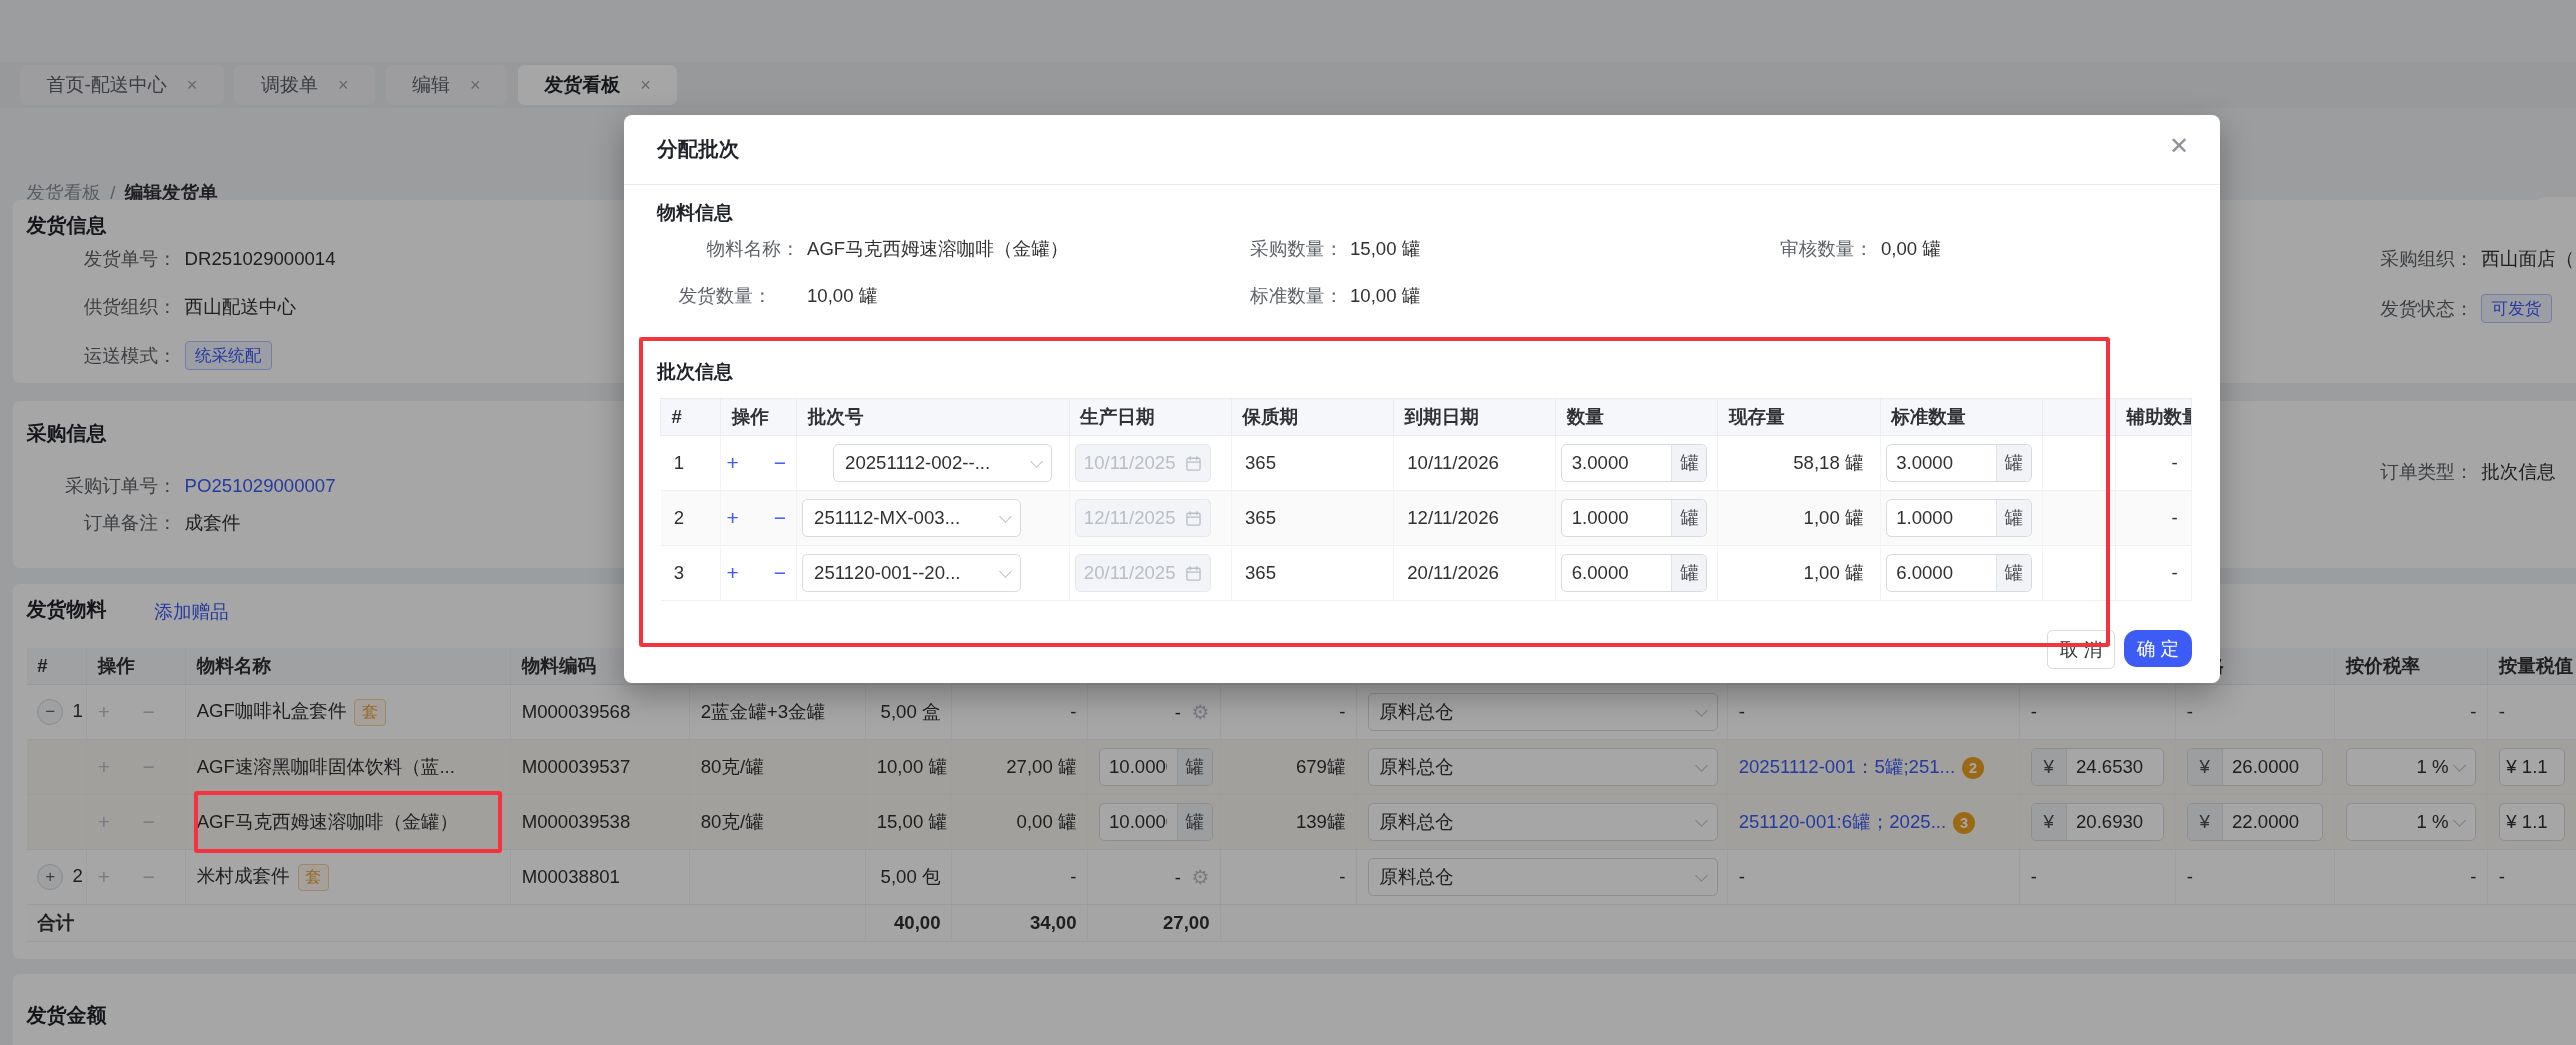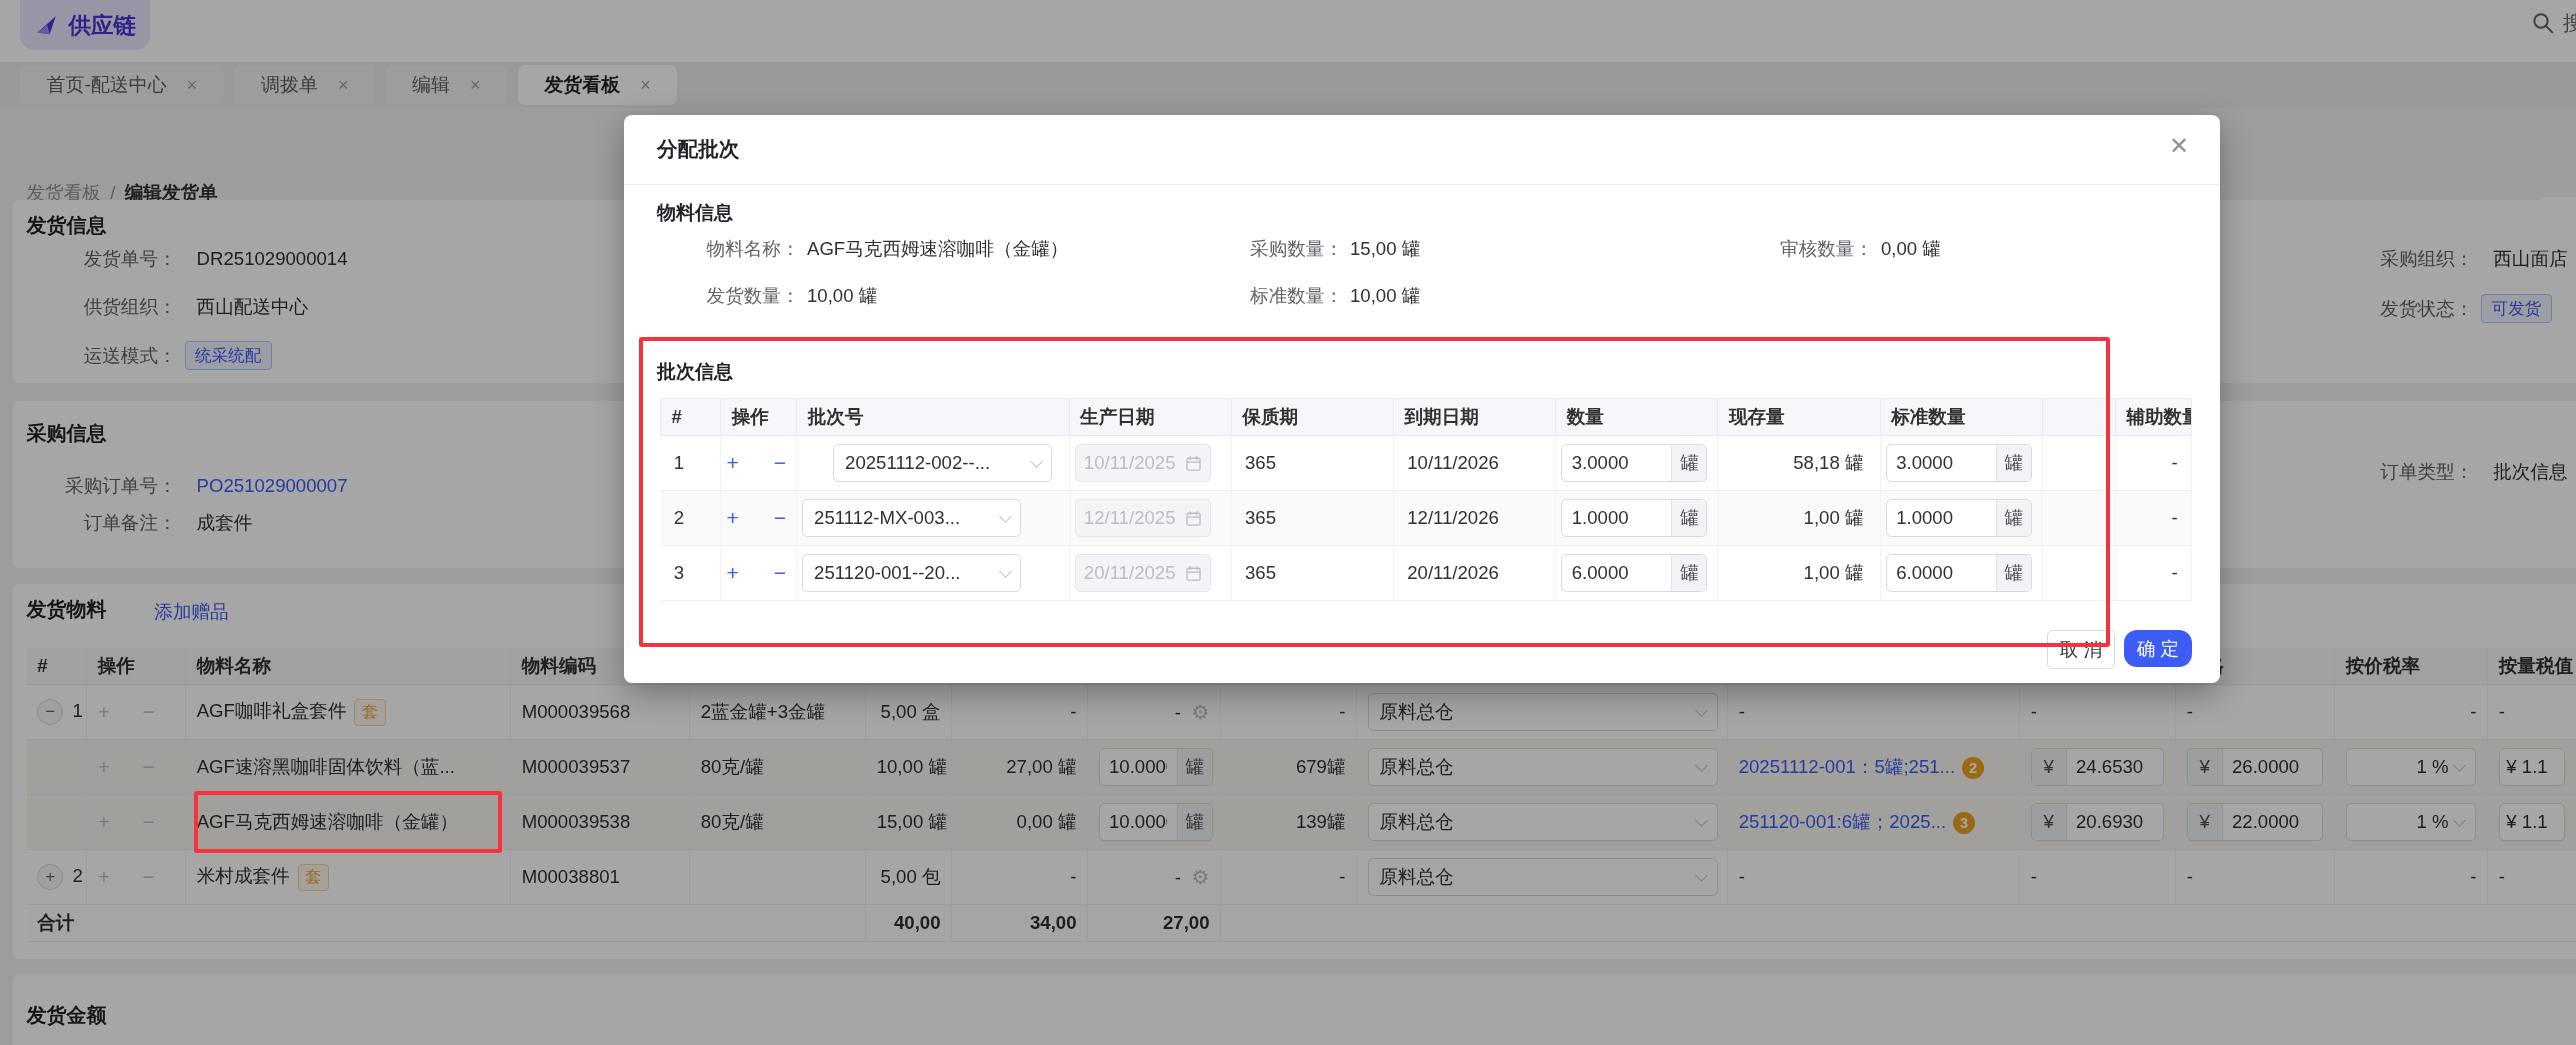--- a/index.html
+++ b/index.html
@@ -17,21 +17,21 @@
     display:flex;align-items:center;padding-left:20px;gap:10.6px;}
   .tab{height:40px;border-radius:6.6px;background:#f1f2f5;color:#5a5e66;font-size:19px;
     display:flex;align-items:center;gap:20px;padding:0 26.5px;}
   .tab.active{background:#ffffff;color:#1f2329;font-weight:bold;}
   .tab-close{color:#9aa0a6;font-size:18px;font-weight:normal;}
   
   .card{position:absolute;background:#ffffff;border-radius:6.6px;}
   .card-title{position:absolute;left:13.3px;font-size:20px;font-weight:bold;color:#1f2329;white-space:nowrap;}
   .f-label{display:inline-block;width:150px;text-align:right;color:#5f6368;white-space:nowrap;}
   .f-row{position:absolute;font-size:18.6px;display:flex;align-items:center;white-space:nowrap;}
-  .f-val{margin-left:20px;color:#303133;}
+  .f-val{margin-left:8px;color:#303133;}
   .blue-tag{display:inline-flex;align-items:center;margin-left:8px;padding:2.7px 9.3px;border-radius:4px;
     border:0.7px solid #b3c0f7;background:#f0f3ff;color:#3d5bf5;font-size:16.6px;}
   .link{color:#3d5bf5;}
   .corner-pill{position:absolute;top:197px;left:2530px;width:80px;height:34px;background:#ffffff;border-radius:17px;}
   
   table{border-collapse:collapse;table-layout:fixed;}
   .mat-table{position:absolute;left:13.3px;top:64px;width:2523px;font-size:18.6px;}
   .mat-table th{height:36px;background:#f6f7fa;font-weight:bold;color:#303133;text-align:left;
     padding:0 10.6px;border-bottom:0.7px solid #e8eaee;border-right:0.7px solid #eef0f4;white-space:nowrap;overflow:hidden;}
   .mat-table td{height:54px;padding:0 10.6px;border-bottom:0.7px solid #eceef2;border-right:0.7px solid #f2f3f6;
@@ -86,40 +86,20 @@
   .anno{position:absolute;border:4px solid #f5333f;border-radius:2.7px;z-index:70;}
   .anno-modal{left:639px;top:337px;width:1463px;height:302px;}
   .anno-row{left:194px;top:791px;width:300px;height:54px;}
   svg{display:block;}
 </style>
 </head>
 <body>
 
 <div class="screen">
 
-  <div class="topbar">
-    <div class="logo-pill">
-      <span>
-        <svg width="25" height="25" viewBox="0 0 38 38">
-          <path d="M5 30 L33 5 L24 32 Z" fill="#4534d8"></path>
-          <path d="M5 30 L20 18 L24 32 Z" fill="#9b8cf7"></path>
-        </svg>
-      </span>
-      <span class="logo-text">供应链</span>
-    </div>
-    <div class="search-box">
-      <span>
-        <svg width="24" height="24" viewBox="0 0 36 36">
-          <circle cx="15" cy="15" r="10" fill="none" stroke="#5f6368" stroke-width="3"></circle>
-          <line x1="23" y1="23" x2="32" y2="32" stroke="#5f6368" stroke-width="3" stroke-linecap="round"></line>
-        </svg>
-      </span>
-      <span>搜</span>
-    </div>
-  </div>
 
   <div class="tabbar">
     <div class="tab">
       <span>首页-配送中心</span>
       <span class="tab-close">×</span>
     </div>
     <div class="tab">
       <span>调拨单</span>
       <span class="tab-close">×</span>
     </div>
@@ -352,21 +332,21 @@
     <div class="m-close">✕</div>
     <div class="m-divider"></div>
 
     <div class="m-sec" style="left:33px;top:85px;">物料信息</div>
     <div class="m-lab" style="left:26.5px;top:121px;">物料名称：</div>
     <div class="m-val" style="left:183px;top:121px;">AGF马克西姆速溶咖啡（金罐）</div>
     <div class="m-lab" style="left:570px;top:121px;">采购数量：</div>
     <div class="m-val" style="left:726px;top:121px;">15,00 罐</div>
     <div class="m-lab" style="left:1100px;top:121px;">审核数量：</div>
     <div class="m-val" style="left:1257px;top:121px;">0,00 罐</div>
-    <div class="m-lab" style="left:26.5px;top:168px;">发货数量：</div>
+    <div class="m-lab" style="left:26.5px;top:168px;text-align:center;">发货数量：</div>
     <div class="m-val" style="left:183px;top:168px;">10,00 罐</div>
     <div class="m-lab" style="left:570px;top:168px;">标准数量：</div>
     <div class="m-val" style="left:726px;top:168px;">10,00 罐</div>
 
     <div class="m-sec" style="left:33px;top:244px;">批次信息</div>
 
     <table class="m-table">
       <colgroup>
         <col style="width:60px">
           <col style="width:76px">

